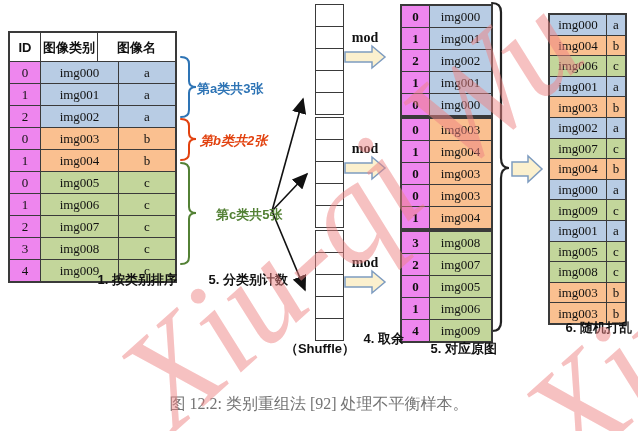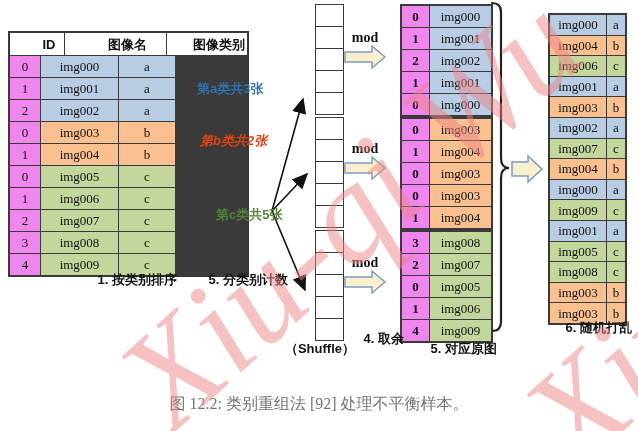--- a/index.html
+++ b/index.html
@@ -11,21 +11,21 @@
        display:flex;flex-direction:column;}
   .rows{display:flex;flex-direction:column;gap:1px;}
   .trow{display:flex;gap:1px;}
   .trow + .trow{margin-top:0;}
   .thead{display:flex;gap:1px;margin-bottom:1px;}
   .cell{display:flex;align-items:center;justify-content:center;background:#fff;
         font-size:13px;line-height:1;}
   .thead .cell{font-weight:bold;font-family:"Liberation Sans",sans-serif;}
   
   .sorted .cell{height:21px;}
-  .sorted .thead .cell{height:22px;padding-left:24px;}
+  .sorted .thead .cell{height:28px;}
   .sorted .cid{width:30px;}
   .sorted .cname{width:77px;}
   .sorted .ccls{width:56px;}
   .sorted .trow .cid{background:var(--pk);}
   .trow.cls-a .cname,.trow.cls-a .ccls{background:var(--ca);}
   .trow.cls-b .cname,.trow.cls-b .ccls{background:var(--cb);}
   .trow.cls-c .cname,.trow.cls-c .ccls{background:var(--cc);}
   
   .scol{position:absolute;z-index:2;left:315px;width:27px;background:#3a3a3a;
         border:1px solid #3a3a3a;display:flex;flex-direction:column;gap:1px;}
@@ -82,22 +82,22 @@
     <polygon points="345,277 372,277 372,271 385,282 372,293 372,287 345,287" style="fill:var(--af);stroke:var(--as)" stroke-width="1.5"></polygon>
 
     <path d="M492,3 Q501,3 501,12 L501,158 Q501,168 509,168 Q501,168 501,178 L501,322 Q501,331 492,331" fill="none" stroke="#222" stroke-width="2.2" stroke-linecap="round"></path>
 
     <polygon points="512,162 528,162 528,156 542,169 528,182 528,176 512,176" style="fill:var(--af);stroke:var(--as)" stroke-width="1.5"></polygon>
   </svg>
 
   <div class="tbl sorted" style="left:8px;top:31px;">
     <div class="thead">
       <div class="cell cid">ID</div>
+      <div class="cell ccls">图像类别</div>
       <div class="cell cname">图像名</div>
-      <div class="cell ccls">图像类别</div>
     </div>
     <div class="rows">
         <div class="trow cls-a">
         <div class="cell cid">0</div>
         <div class="cell cname">img000</div>
         <div class="cell ccls">a</div>
       </div>
         <div class="trow cls-a">
         <div class="cell cid">1</div>
         <div class="cell cname">img001</div>

